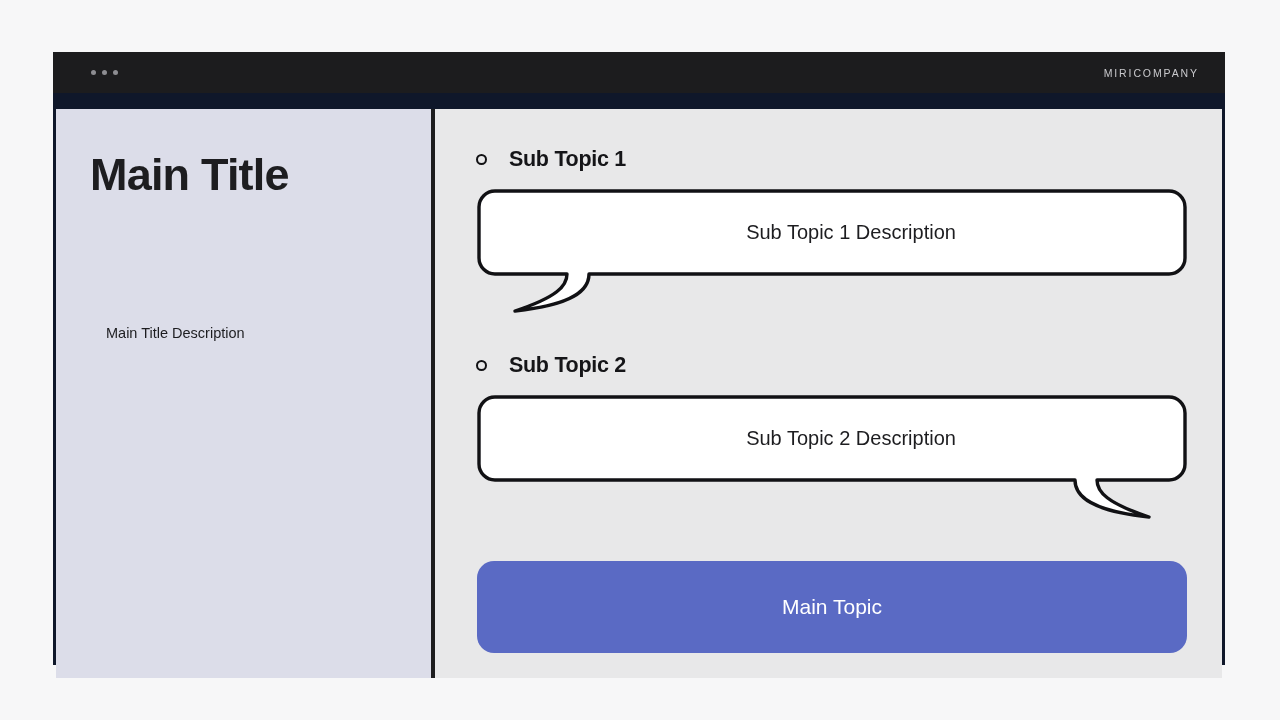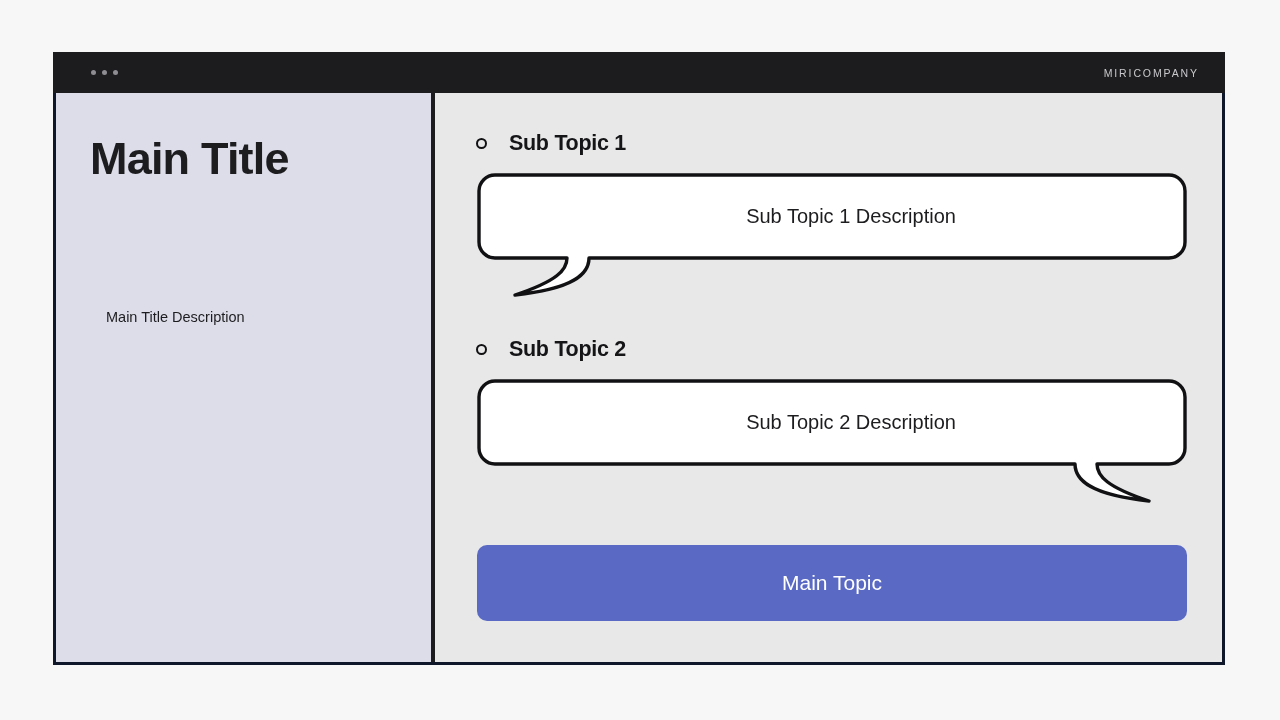--- a/index.html
+++ b/index.html
@@ -55,21 +55,21 @@
     color: #c9c9cd;
     font-size: 10.5px;
     letter-spacing: 1.9px;
     font-weight: 400;
   }
 
   
   .slide-body {
     position: absolute;
     left: 3px;
-    top: 41px;
+    top: 57px;
     width: 1166px;
     height: 569px;
     display: flex;
     background: #1c1c1e;
   }
 
   .sidebar {
     width: 375px;
     background: #dcdde9;
     box-sizing: border-box;
@@ -159,23 +159,23 @@
     color: #1d1d20;
     pointer-events: none;
   }
 
   
   .main-topic-btn {
     position: absolute;
     left: 42px;
     top: 452px;
     width: 710px;
-    height: 76px;
+    height: 92px;
     background: #5a6ac4;
-    border-radius: 10px;
+    border-radius: 17px;
     border: none;
     color: #ffffff;
     font-size: 21px;
     font-family: "Liberation Sans", sans-serif;
     display: flex;
     align-items: center;
     justify-content: center;
     cursor: pointer;
     padding: 0;
   }

